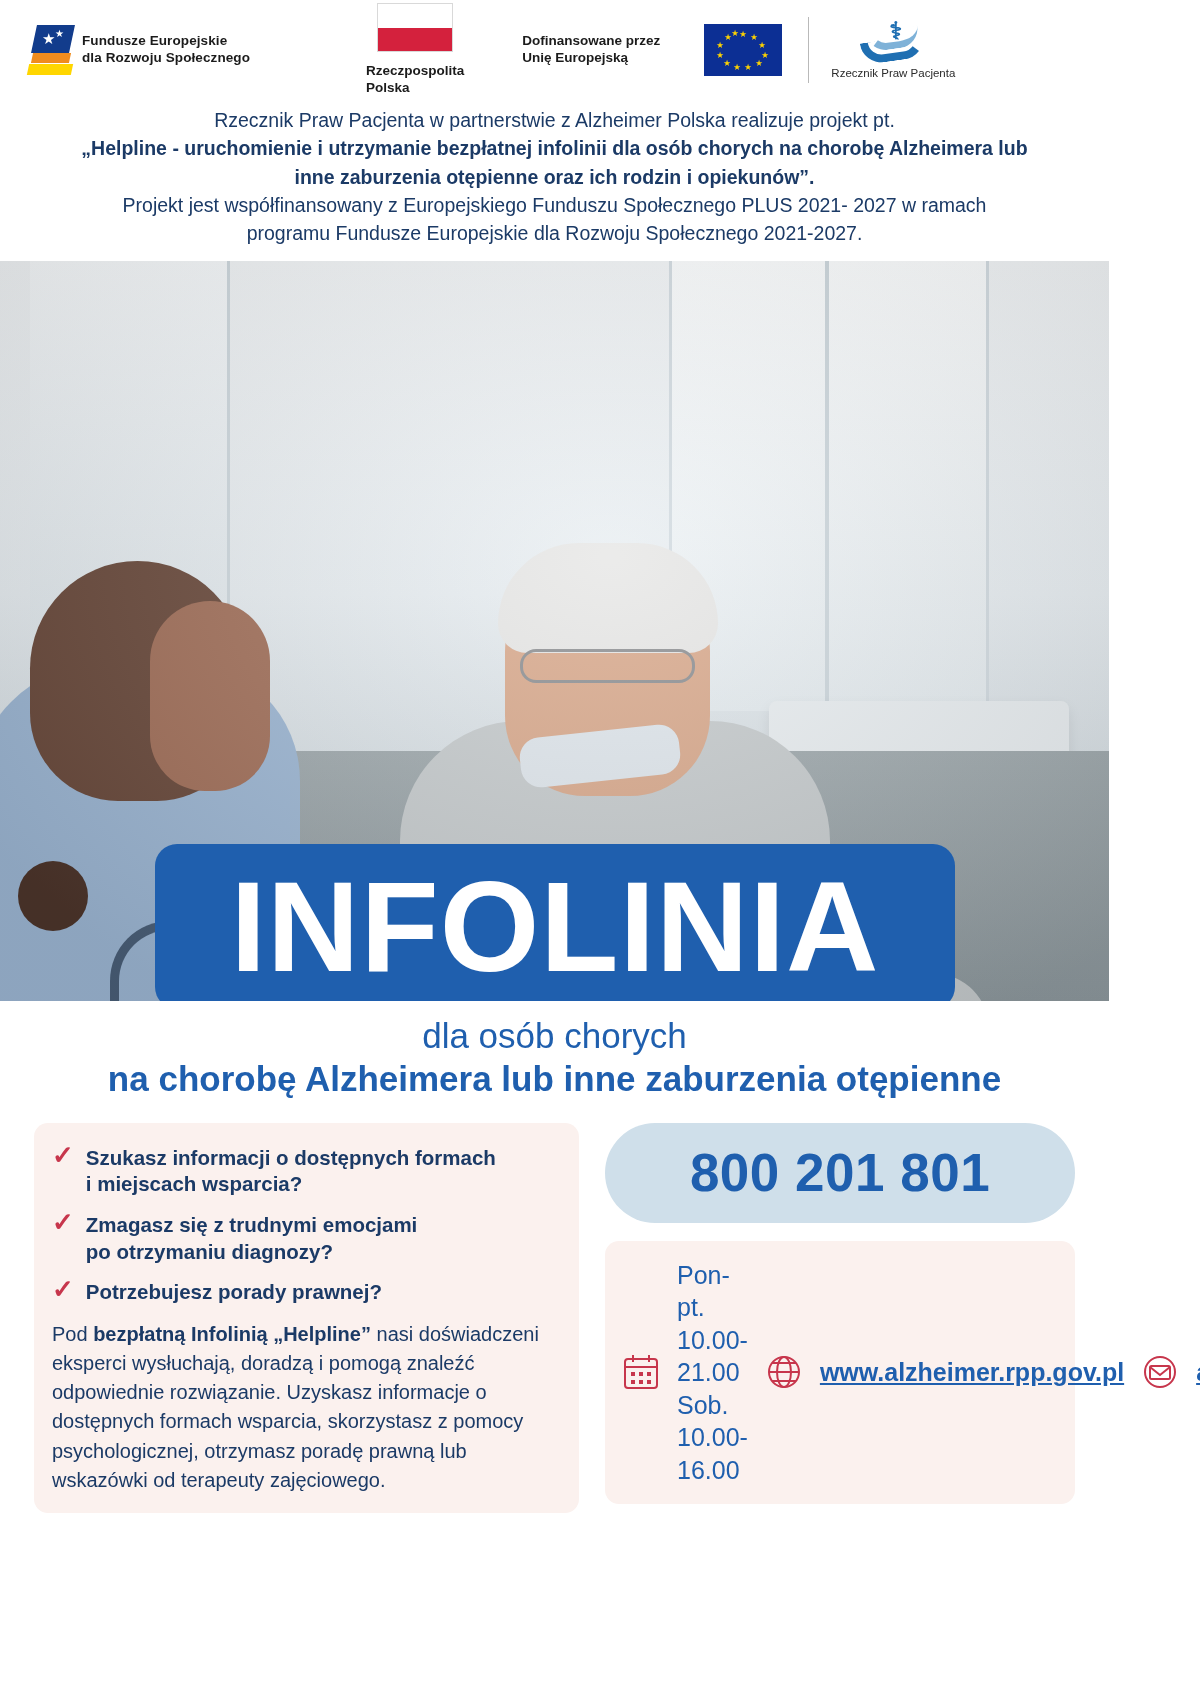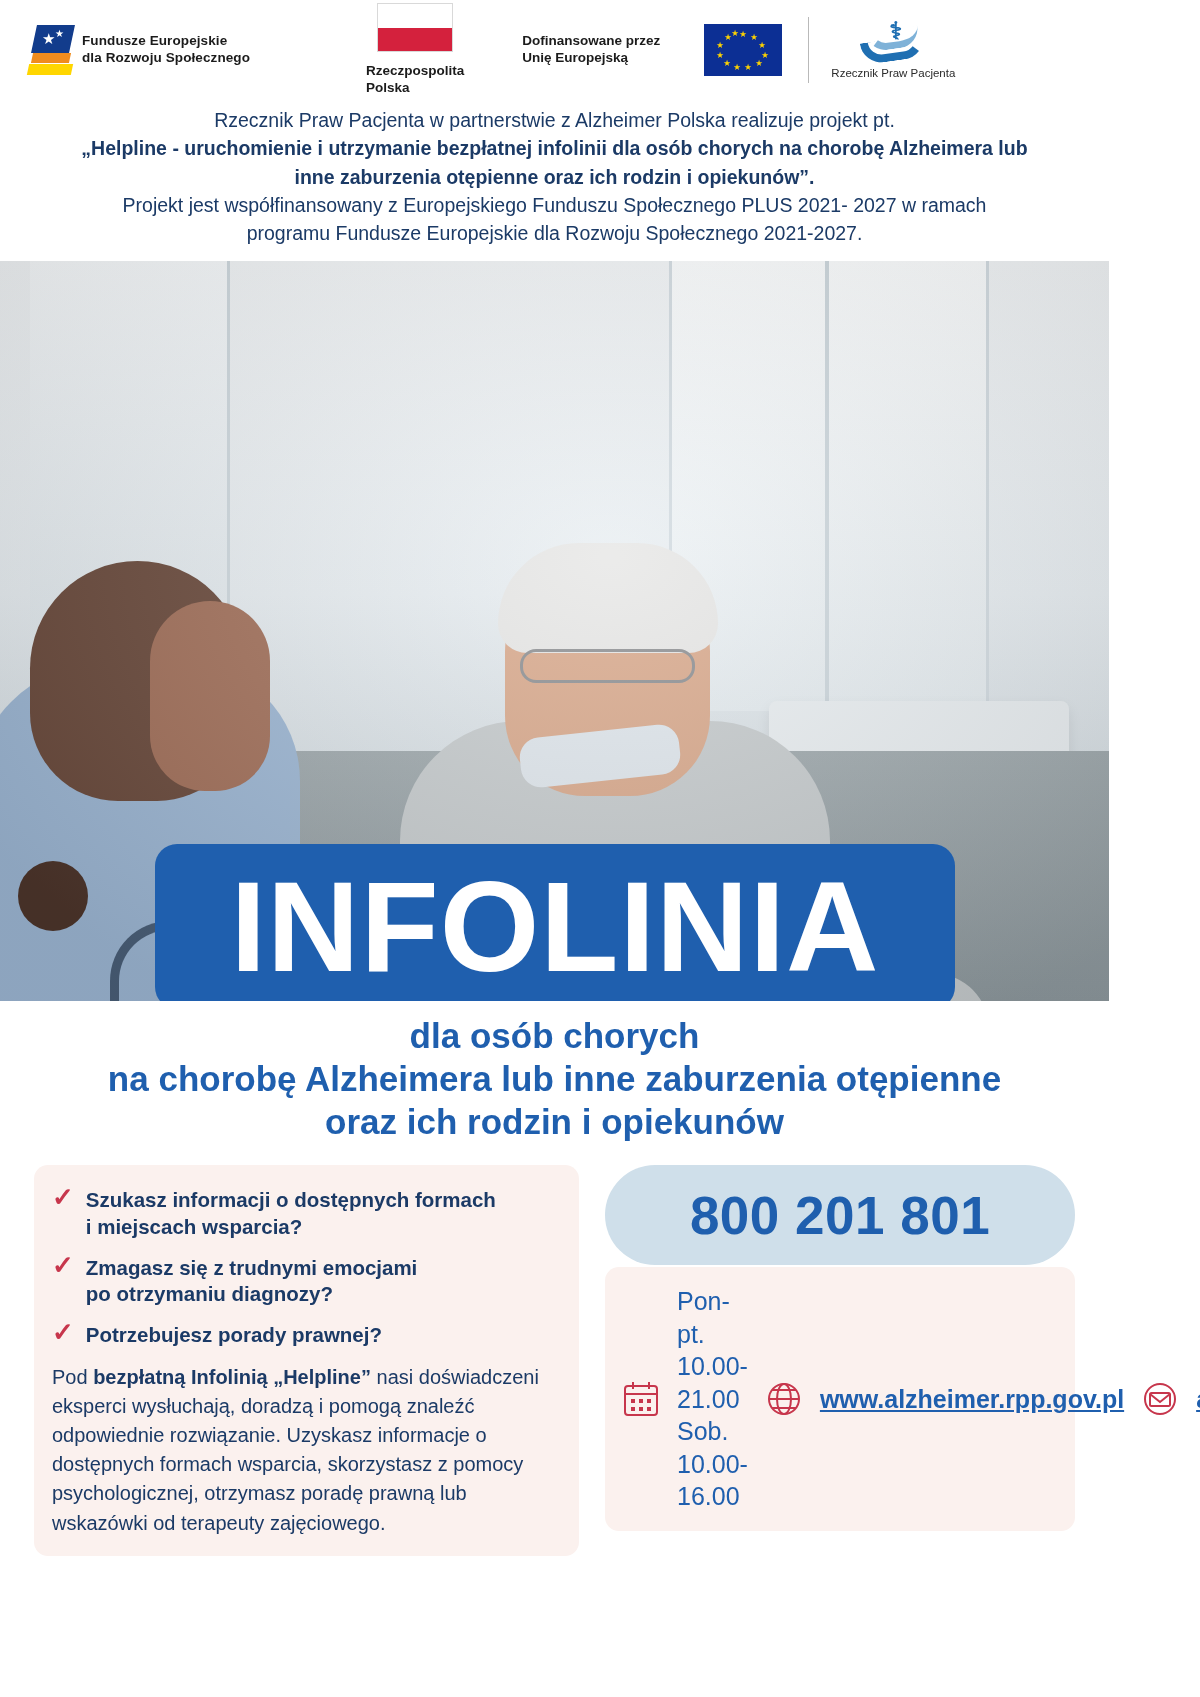--- a/index.html
+++ b/index.html
@@ -221,21 +221,21 @@
     white-space: nowrap;
   }
 
   
   .headline {
     width: 1109px;
     text-align: center;
     color: #1f5fae;
     padding-top: 14px;
   }
-  .headline .l1 { font-size: 35px; font-weight: bold; line-height: 1.22; }
+  .headline .l1 { font-size: 35px; font-weight: normal; line-height: 1.22; }
   .headline .l2 { font-size: 35px; font-weight: bold; line-height: 1.22; }
 
   
   .bottom {
     display: flex;
     width: 1109px;
     padding: 22px 34px 0 34px;
     gap: 26px;
   }
   .left-card {
@@ -248,21 +248,21 @@
   .check {
     color: #c7364c; font-size: 26px; line-height: 24px; font-weight: bold;
     flex: 0 0 auto; transform: translateY(-2px);
   }
   .q-text { font-size: 20.5px; font-weight: bold; color: #1b3a66; line-height: 1.3; }
   .para {
     font-size: 20px; color: #1b3a66; line-height: 1.46; margin-top: 12px;
   }
   .para b { font-weight: bold; }
 
-  .right-col { width: 470px; display: flex; flex-direction: column; gap: 2px; }
+  .right-col { width: 470px; display: flex; flex-direction: column; gap: 18px; }
   .phone-pill {
     background: #cfdfea;
     border-radius: 60px;
     height: 100px;
     display: flex; align-items: center; justify-content: center;
   }
   .phone-pill .num {
     color: #1f5fae; font-size: 53px; font-weight: bold; letter-spacing: .5px;
   }
   .contact-card {
@@ -375,21 +375,20 @@
   <div class="shade"></div>
 
   <div class="infolinia-band">
     <span class="txt">INFOLINIA</span>
   </div>
 </div>
 
 <div class="headline">
   <div class="l1">dla osób chorych</div>
   <div class="l2">na chorobę Alzheimera lub inne zaburzenia otępienne</div>
-  <div class="l2">oraz ich rodzin i opiekunów</div>
 </div>
 
 <div class="bottom">
 
   <div class="left-card">
 
     <div class="q-item">
       <span class="check">✓</span>
       <span class="q-text">
         <span>Szukasz informacji o dostępnych formach</span><br>

